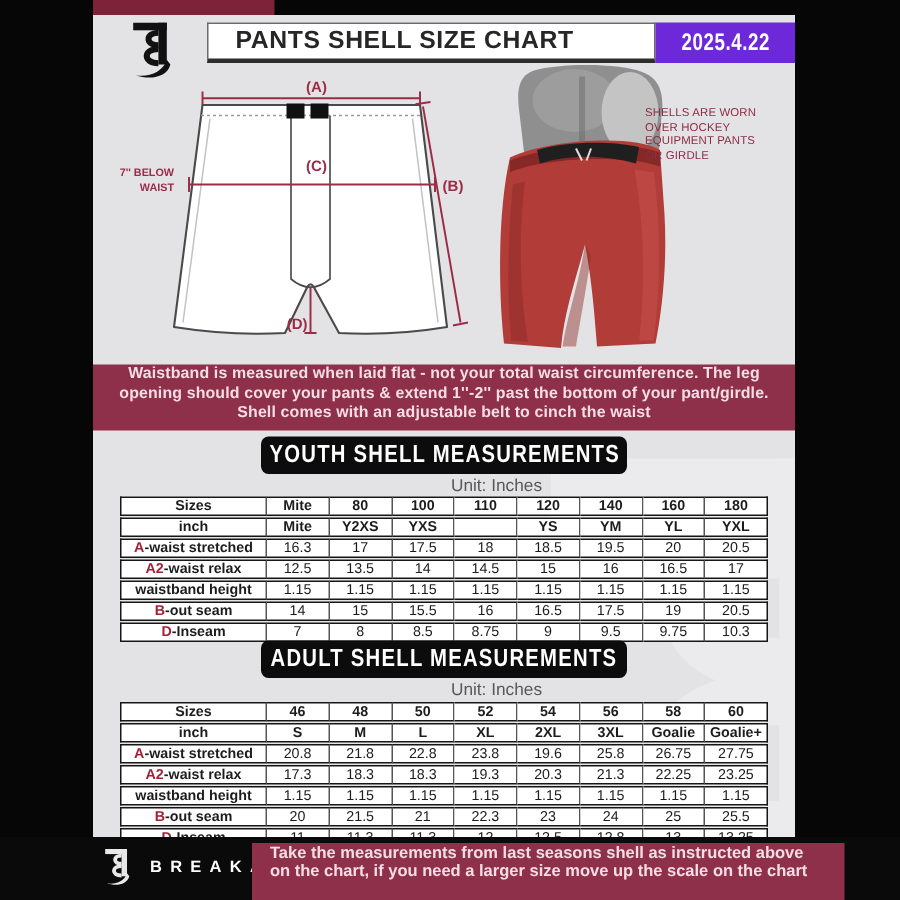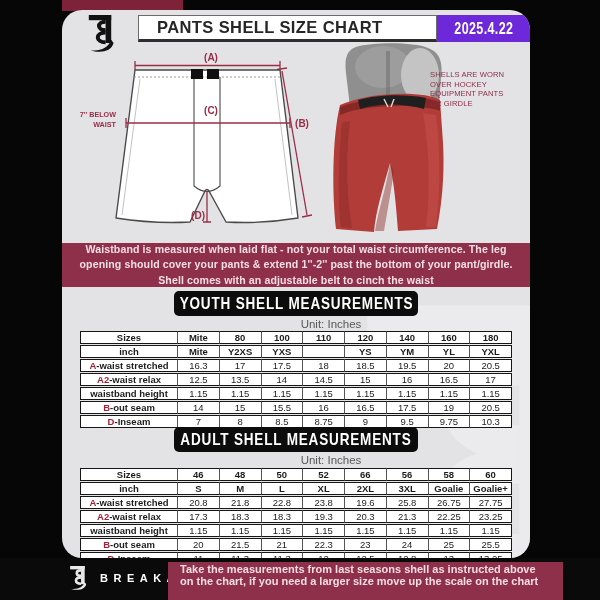--- a/index.html
+++ b/index.html
@@ -1,20 +1,20 @@
 <!DOCTYPE html>
 <html><head>
 <meta charset="utf-8">
 <style>
   html,body{margin:0;padding:0;background:#000;}
   *{box-sizing:border-box;}
   .canvas{position:relative;width:600px;height:600px;background:#060606;overflow:hidden;
           font-family:"Liberation Sans",sans-serif;}
   .accent-top{position:absolute;left:62px;top:0;width:121px;height:11px;background:#7d2238;}
-  .page{position:absolute;left:62px;top:10px;width:468px;height:548px;background:#e3e3e5;overflow:hidden;border-radius:20px;}
+  .page{position:absolute;left:62px;top:10px;width:468px;height:548px;background:#e3e3e5;overflow:hidden;}
 
   
   .watermark{position:absolute;left:298px;top:292px;width:290px;height:370px;color:#f1f1f3;opacity:.62;z-index:0;}
 
   
   .logo-head{position:absolute;left:22px;top:5px;width:40px;height:40px;color:#111;z-index:2;}
   .title-box{position:absolute;left:76px;top:5px;width:299px;height:27px;background:#fff;
              border:1px solid #6b6b6b;border-bottom:3px solid #2d2d2d;display:flex;align-items:center;
              padding-left:18px;z-index:2;}
   .title-box span{font-size:16.5px;font-weight:600;color:#262626;letter-spacing:.4px;white-space:nowrap;}
@@ -24,21 +24,21 @@
                  letter-spacing:.5px;white-space:nowrap;}
 
   
   .pants-diagram{position:absolute;left:16px;top:40px;width:237px;height:187px;z-index:1;}
   .shell-photo{position:absolute;left:266px;top:33px;width:132px;height:196px;z-index:1;}
   .photo-note{position:absolute;left:368px;top:60px;width:82px;font-size:7.6px;font-weight:normal;
               color:#8e2b45;line-height:9.6px;letter-spacing:.1px;z-index:1;}
 
   
   .banner{position:absolute;left:0;top:233px;width:468px;height:44px;background:#8e3049;
-          display:flex;flex-direction:column;align-items:center;justify-content:space-between;z-index:1;}
+          display:flex;flex-direction:column;align-items:center;justify-content:flex-start;z-index:1;}
   .banner div{color:#f4dee4;font-size:10.6px;font-weight:bold;line-height:13.2px;white-space:nowrap;
               letter-spacing:.1px;}
 
   
   .sec-head{position:absolute;left:112px;width:244px;height:25px;background:#0c0c0c;border-radius:5px;
             display:flex;align-items:center;justify-content:center;z-index:1;}
   .sec-head span{color:#fff;font-weight:bold;font-size:16.5px;letter-spacing:1px;display:inline-block;
                  transform:scaleX(.82);white-space:nowrap;}
   .youth-head{top:281px;}
   .adult-head{top:417px;}
@@ -244,21 +244,21 @@
     </div>
     <div class="unit unit-adult">Unit: Inches</div>
     <table class="mtable tbl-adult">
       <tbody>
           <tr class="head">
             <td class="lbl"><span class="pfx"></span><span>Sizes</span></td>
             <td>46</td>
             <td>48</td>
             <td>50</td>
             <td>52</td>
-            <td>66</td>
+            <td>54</td>
             <td>56</td>
             <td>58</td>
             <td>60</td>
           </tr>
           <tr class="head">
             <td class="lbl"><span class="pfx"></span><span>inch</span></td>
             <td>S</td>
             <td>M</td>
             <td>L</td>
             <td>XL</td>

